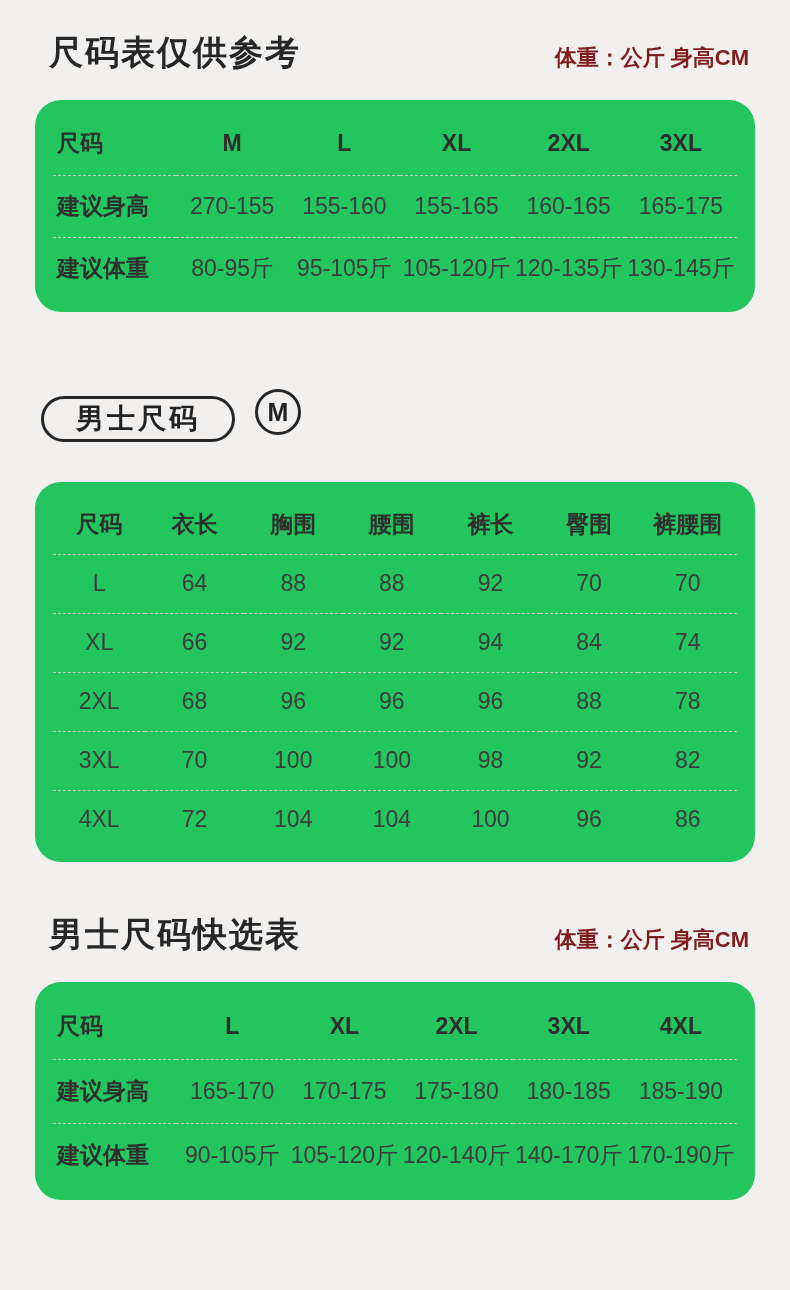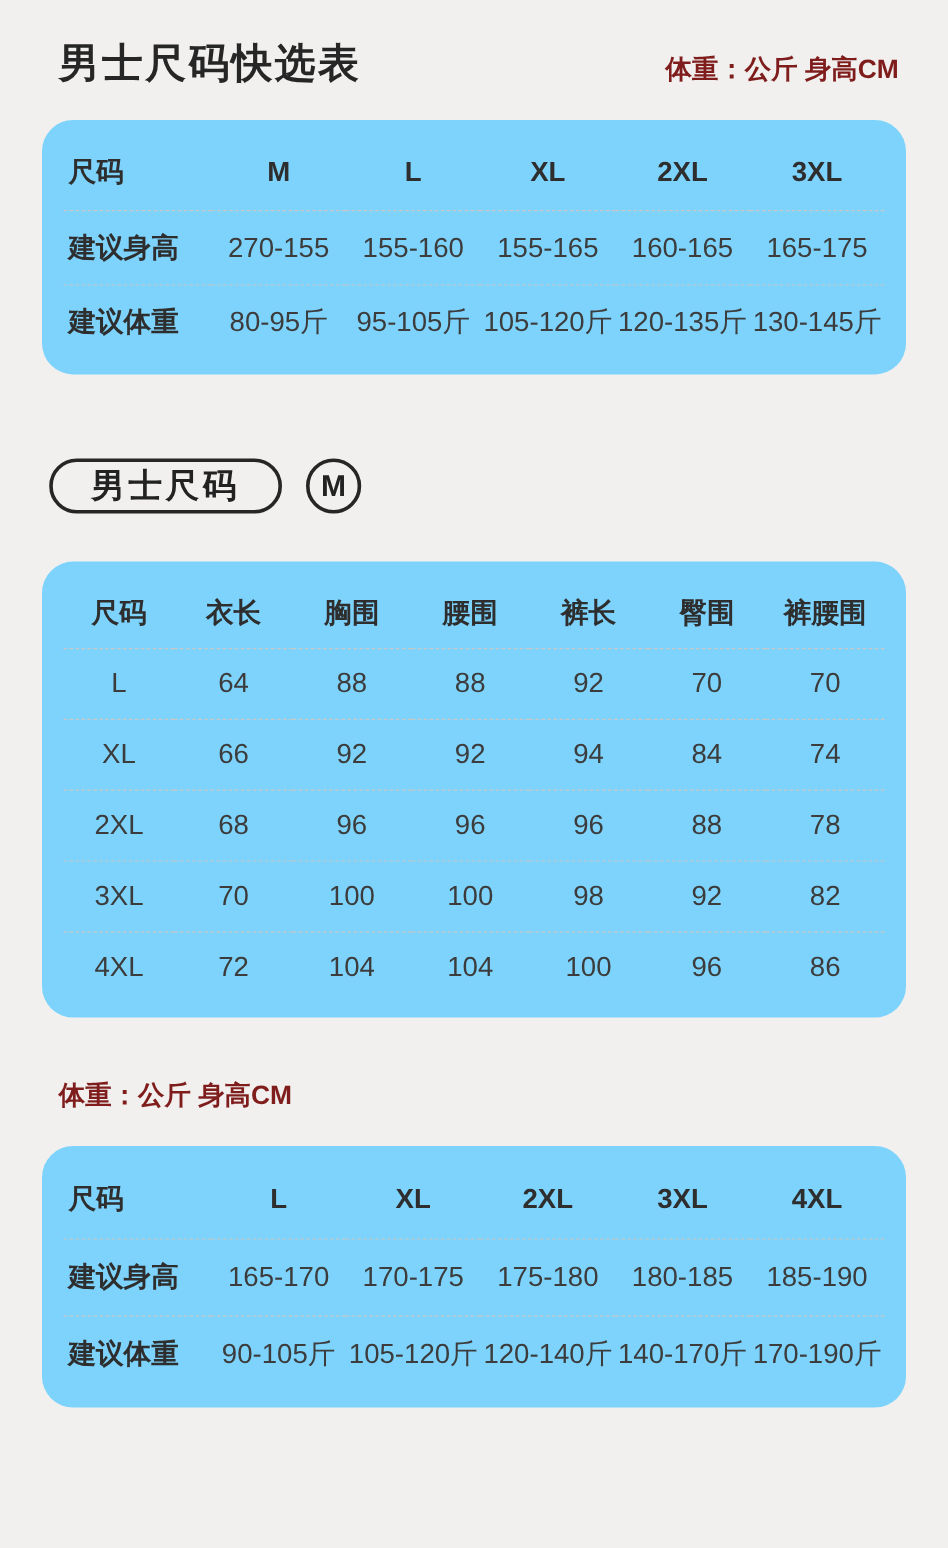--- a/index.html
+++ b/index.html
@@ -14,21 +14,21 @@
   .wrap { padding:30px 35px 0 35px; }
 
   .section-head {
     display:flex; justify-content:space-between; align-items:flex-end;
     padding:0 6px 0 14px;
   }
   .section-title { font-size:34px; font-weight:700; letter-spacing:2px; color:#262626; }
   .unit-note { font-size:22px; font-weight:600; color:#7f1d1d; padding-bottom:3px; }
 
   .card {
-    background:#7dd3fc;
+    background:#22c55e;
     border-radius:26px;
     padding:13px 18px;
     margin-top:24px;
   }
 
   table { width:100%; border-collapse:collapse; table-layout:fixed; }
   tr:not(:last-child) { border-bottom:1px dashed #c8c8c6; }
   th, td {
     text-align:center; vertical-align:middle;
     font-size:23px; font-weight:400; color:#3c3c3c;
@@ -44,20 +44,21 @@
   .detail-table th, .detail-table td { height:59px; }
   .detail-table col.c1 { width:13.5%; }
 
   .badge-row { margin:70px 0 0 6px; display:flex; align-items:center; }
   .pill {
     display:inline-flex; align-items:center; justify-content:center;
     height:46px; padding:0 32px;
     border:3px solid #262626; border-radius:24px;
     font-size:28px; font-weight:700; letter-spacing:3px; color:#222;
     background:transparent;
+    margin-top:14px;
   }
   .circle {
     display:inline-flex; align-items:center; justify-content:center;
     width:46px; height:46px; margin-left:20px;
     border:3px solid #262626; border-radius:50%;
     font-size:25px; font-weight:700; color:#222;
   }
   .card.mt40 { margin-top:40px; }
   .head-mt { margin-top:50px; }
   .card3 td, .card3 th { height:64px; }
@@ -66,21 +67,21 @@
     margin:38px 0 0 10px;
     font-size:18px; color:#9b9b98; letter-spacing:1px;
   }
 </style>
 </head>
 <body>
 
 <div class="wrap">
 
   <div class="section-head">
-    <div class="section-title">男士尺码快选表</div>
+    <div class="section-title">尺码表仅供参考</div>
     <div class="unit-note">体重：公斤 身高CM</div>
   </div>
 
   <div class="card">
     <table class="quick-table">
       <colgroup>
           <col class="c1">
           <col>
           <col>
           <col>
@@ -189,20 +190,21 @@
         <td>104</td>
         <td>100</td>
         <td>96</td>
         <td>86</td>
       </tr>
     </tbody>
       </table>
   </div>
 
   <div class="section-head head-mt">
+    <div class="section-title">男士尺码快选表</div>
     <div class="unit-note">体重：公斤 身高CM</div>
   </div>
 
   <div class="card card3">
     <table class="quick-table">
       <colgroup>
           <col class="c1">
           <col>
           <col>
           <col>

